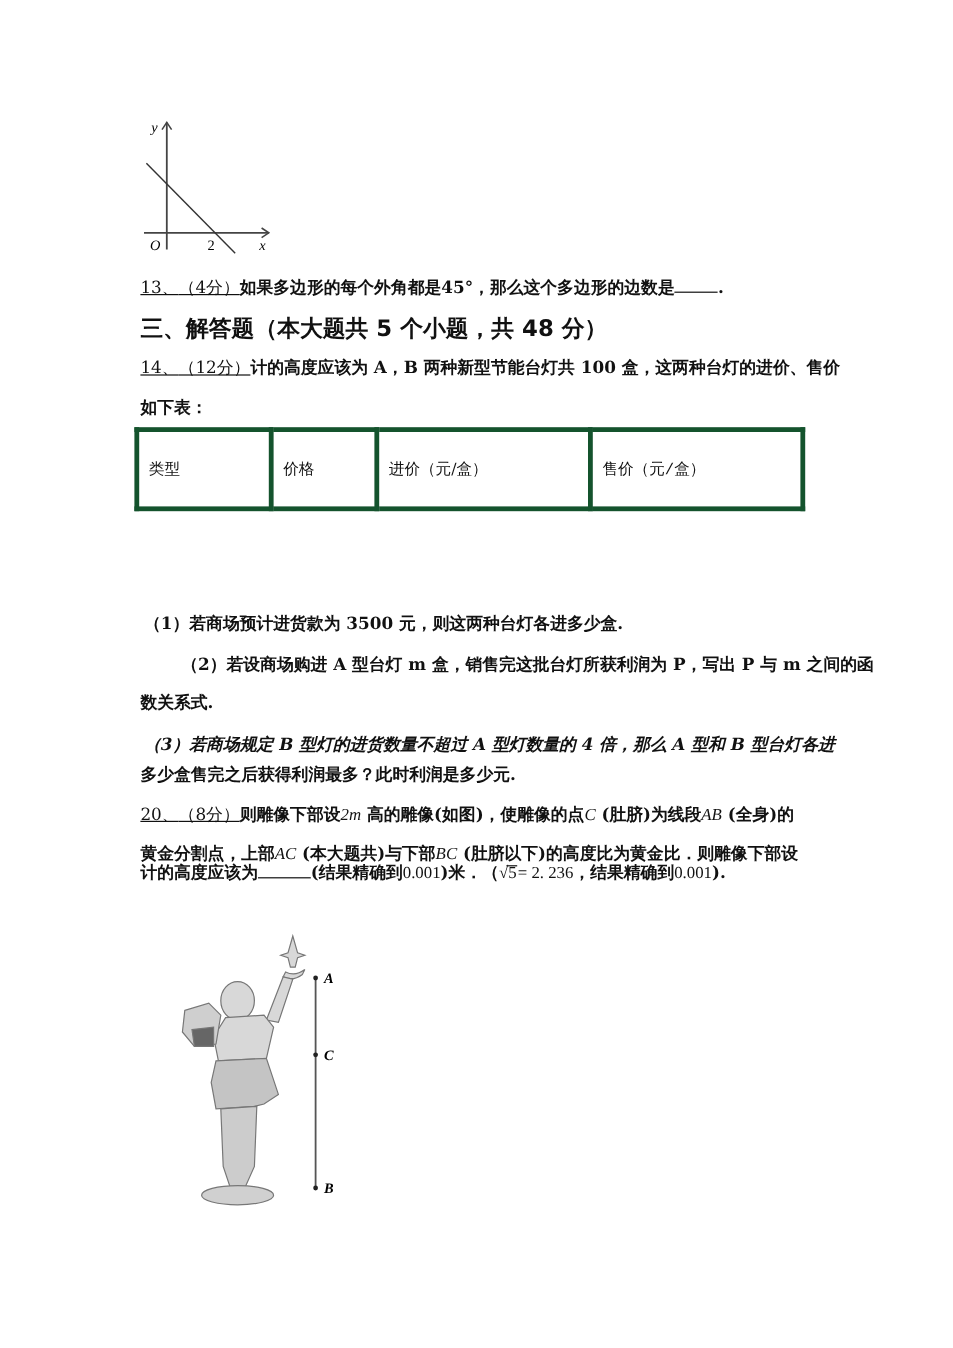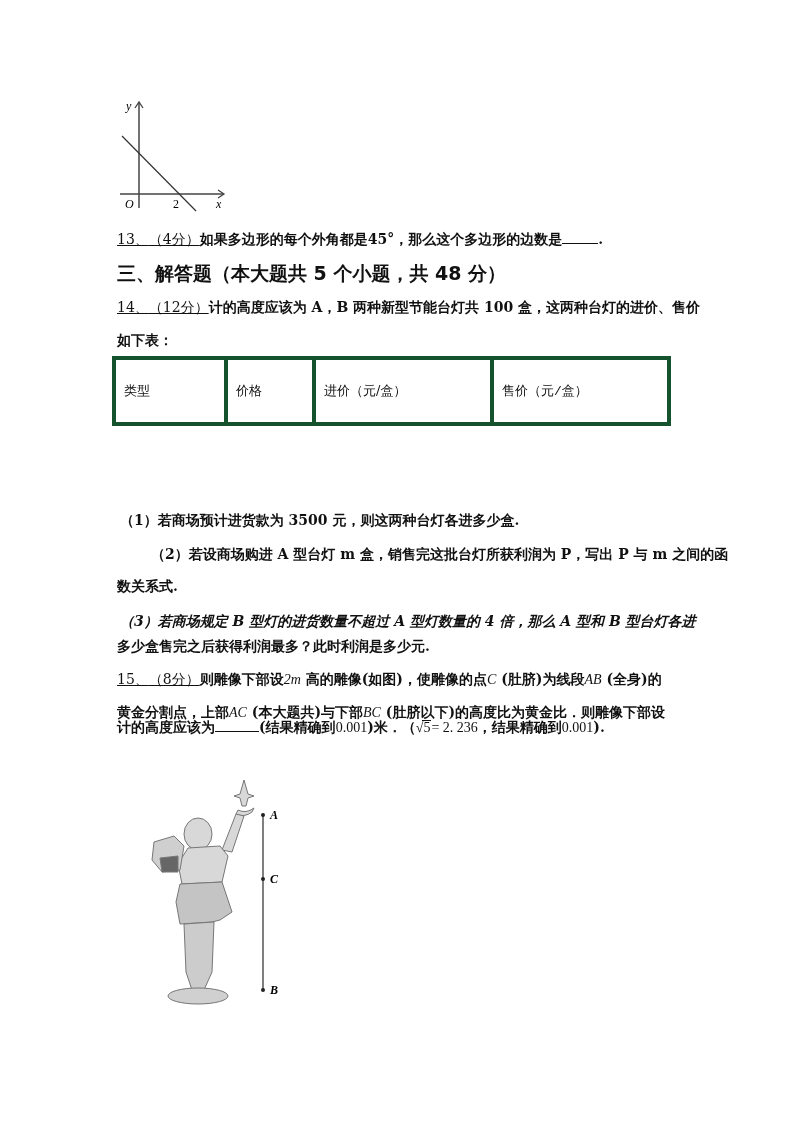--- a/index.html
+++ b/index.html
@@ -57,21 +57,21 @@
 </tbody>
   </table>
 
 <div class="line" style="top:511px;left:120px;">（1）若商场预计进货款为 3500 元，则这两种台灯各进多少盒.</div>
 <div class="line" style="top:545px;left:120px;margin-left:31px;">（2）若设商场购进 A 型台灯 m 盒，销售完这批台灯所获利润为 P，写出 P 与 m 之间的函</div>
 <div class="line" style="top:577px;">数关系式.</div>
 <div class="line" style="top:612px;left:120px;font-style:italic;">（3）若商场规定 B 型灯的进货数量不超过 A 型灯数量的 4 倍，那么 A 型和 B 型台灯各进</div>
 <div class="line" style="top:637px;">多少盒售完之后获得利润最多？此时利润是多少元.</div>
 
 <div class="line" style="top:670px;">
-  <span class="num">15、</span><span class="num">（8分）</span><span>则雕像下部设</span><span class="ital">2m</span> <span>高的雕像(如图)，使雕像的点</span><span class="ital">C</span> <span>(肚脐)为线段</span><span class="ital">AB</span> <span>(全身)的</span>
+  <span class="num">20、</span><span class="num">（8分）</span><span>则雕像下部设</span><span class="ital">2m</span> <span>高的雕像(如图)，使雕像的点</span><span class="ital">C</span> <span>(肚脐)为线段</span><span class="ital">AB</span> <span>(全身)的</span>
 </div>
 <div class="line" style="top:703px;">
   <span>黄金分割点，上部</span><span class="ital">AC</span> <span>(本大题共)与下部</span><span class="ital">BC</span> <span>(肚脐以下)的高度比为黄金比．则雕像下部设</span>
 </div>
 <div class="line" style="top:717px;">
   <span>计的高度应该为</span><span class="blank" style="width:44px;"></span><span>(结果精确到</span><span class="light">0.001</span><span>)米．（</span><span class="light">√</span><span class="sqrt light">5</span><span class="light">= 2. 236</span><span>，结果精确到</span><span class="light">0.001</span><span>).</span>
 </div>
 
 <svg class="abs" style="left:140px;top:772px;" width="170" height="240">
   <g fill="#d8d8d8" stroke="#777" stroke-width="1">

